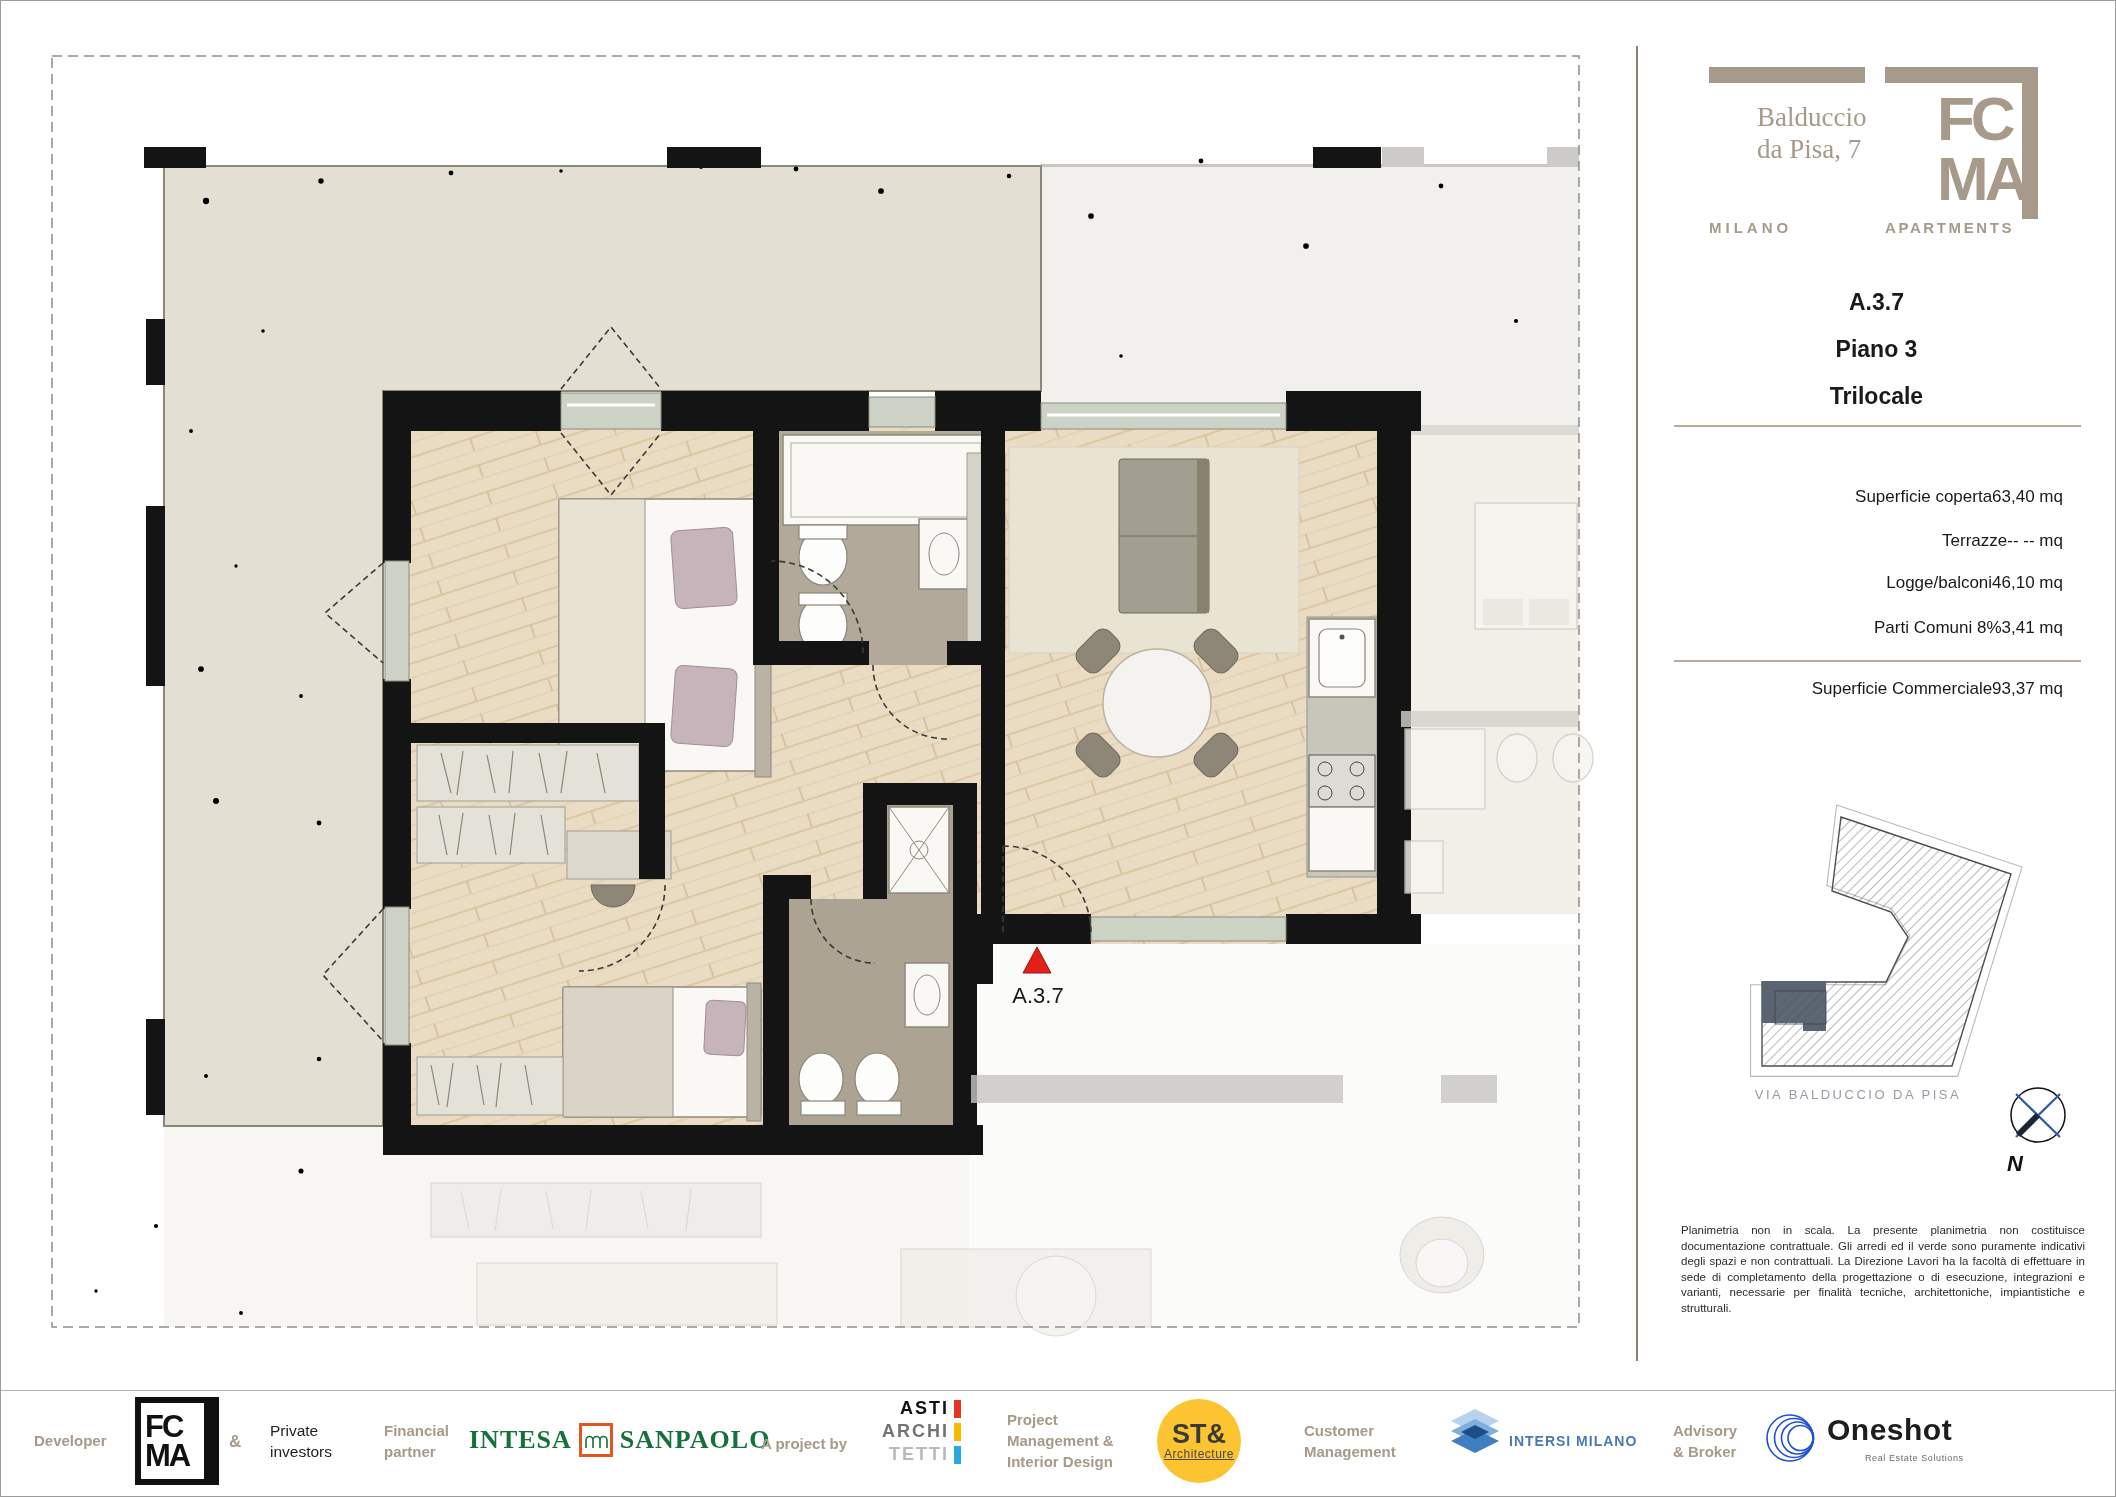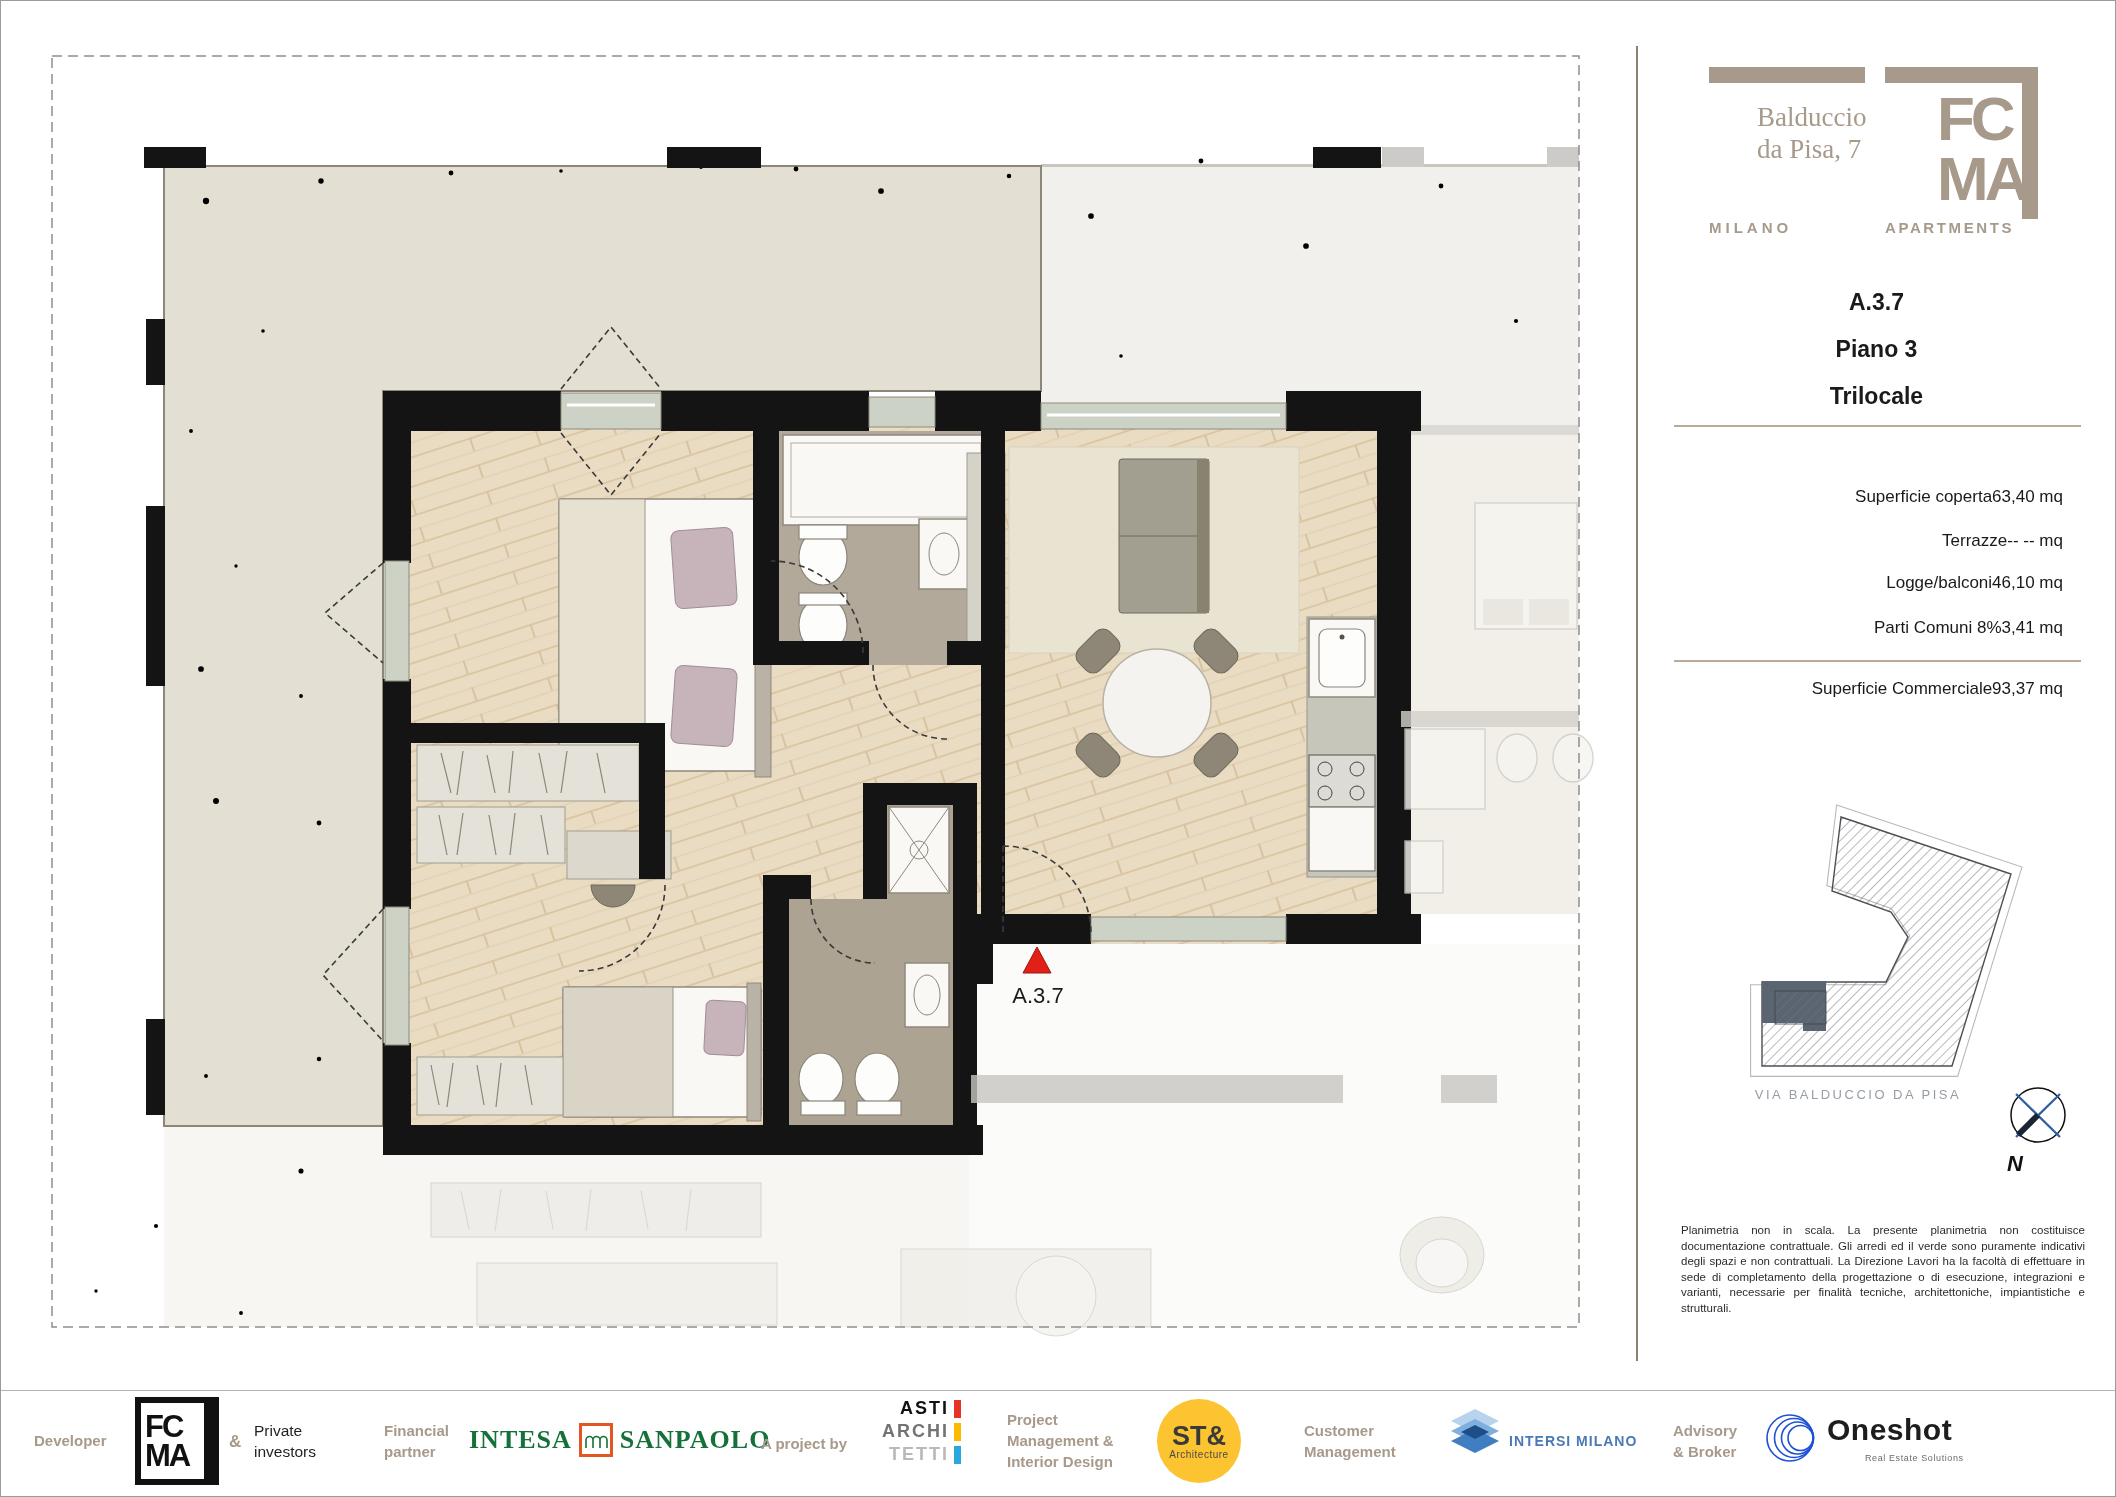--- a/index.html
+++ b/index.html
@@ -21,32 +21,32 @@
   .brand-bar{background:#a79a8b;}
   .serif{font-family:"Liberation Serif",serif;}
   .city{font-weight:bold;font-size:15px;letter-spacing:4px;color:#a79a8b;}
   .title-line{font-weight:bold;font-size:23px;color:#1a1a1a;text-align:center;width:100%;}
   .tbl-row{position:absolute;left:1683px;width:379px;display:flex;justify-content:flex-end;font-size:17px;color:#1a1a1a;}
   .divider{position:absolute;left:1673px;width:407px;height:2px;background:#b9aa99;}
   .disc{position:absolute;left:1680px;top:1222px;width:404px;font-size:11.5px;line-height:1.35;color:#2b2b2b;text-align:justify;}
   
   .footline{position:absolute;left:0;top:1389px;width:2116px;height:1px;background:#b5b3ae;}
   .flabel{position:absolute;font-weight:bold;font-size:15px;color:#a79a8b;line-height:21px;}
-  .fdark{position:absolute;font-size:15.5px;color:#1f1f1f;line-height:21px;}
+  .fdark{position:absolute;font-size:15.5px;color:#1f1f1f;line-height:21px;margin-left:16px;}
   .fcma-foot{position:absolute;left:134px;top:1396px;width:84px;height:88px;border:6px solid #111;border-right-width:15px;box-sizing:border-box;display:flex;flex-direction:column;justify-content:center;padding-left:4px;}
   .fcma-foot span{font-weight:900;font-size:31px;line-height:29px;letter-spacing:-2px;color:#111;}
   .intesa{position:absolute;left:468px;top:1422px;display:flex;align-items:center;gap:7px;color:#15713a;}
   .intesa .t{font-family:"Liberation Serif",serif;font-weight:bold;font-size:26px;letter-spacing:1px;}
   .asti{position:absolute;left:833px;top:1398px;width:127px;display:flex;flex-direction:column;gap:4px;}
   .asti .row{display:flex;justify-content:flex-end;align-items:center;height:19px;}
   .asti .w{font-weight:900;font-size:18px;letter-spacing:2px;}
   .asti .bar{width:7px;height:18px;margin-left:5px;}
   .stand{position:absolute;left:1156px;top:1398px;width:84px;height:84px;border-radius:50%;background:#fdc431;display:flex;flex-direction:column;align-items:center;justify-content:center;}
   .stand .big{font-weight:800;font-size:27px;color:#3a3a39;line-height:26px;}
-  .stand .sub{font-size:10px;color:#4a4a48;letter-spacing:.5px;}
+  .stand .sub{font-size:12px;color:#4a4a48;letter-spacing:.5px;text-decoration:underline;}
   .intersi-txt{position:absolute;left:1508px;top:1432px;font-weight:bold;font-size:14px;letter-spacing:1px;color:#4a7ab5;}
   .oneshot-txt{position:absolute;left:1826px;top:1412px;font-weight:bold;font-size:30px;color:#1d1d1d;letter-spacing:.5px;}
   .oneshot-sub{position:absolute;left:1864px;top:1452px;font-size:9px;color:#6b6b6b;letter-spacing:.6px;}
 </style>
 </head>
 <body>
 
 <div class="page">
 
   <svg class="abs" style="left:0;top:0" width="2116" height="1497" viewBox="0 0 2116 1497">

